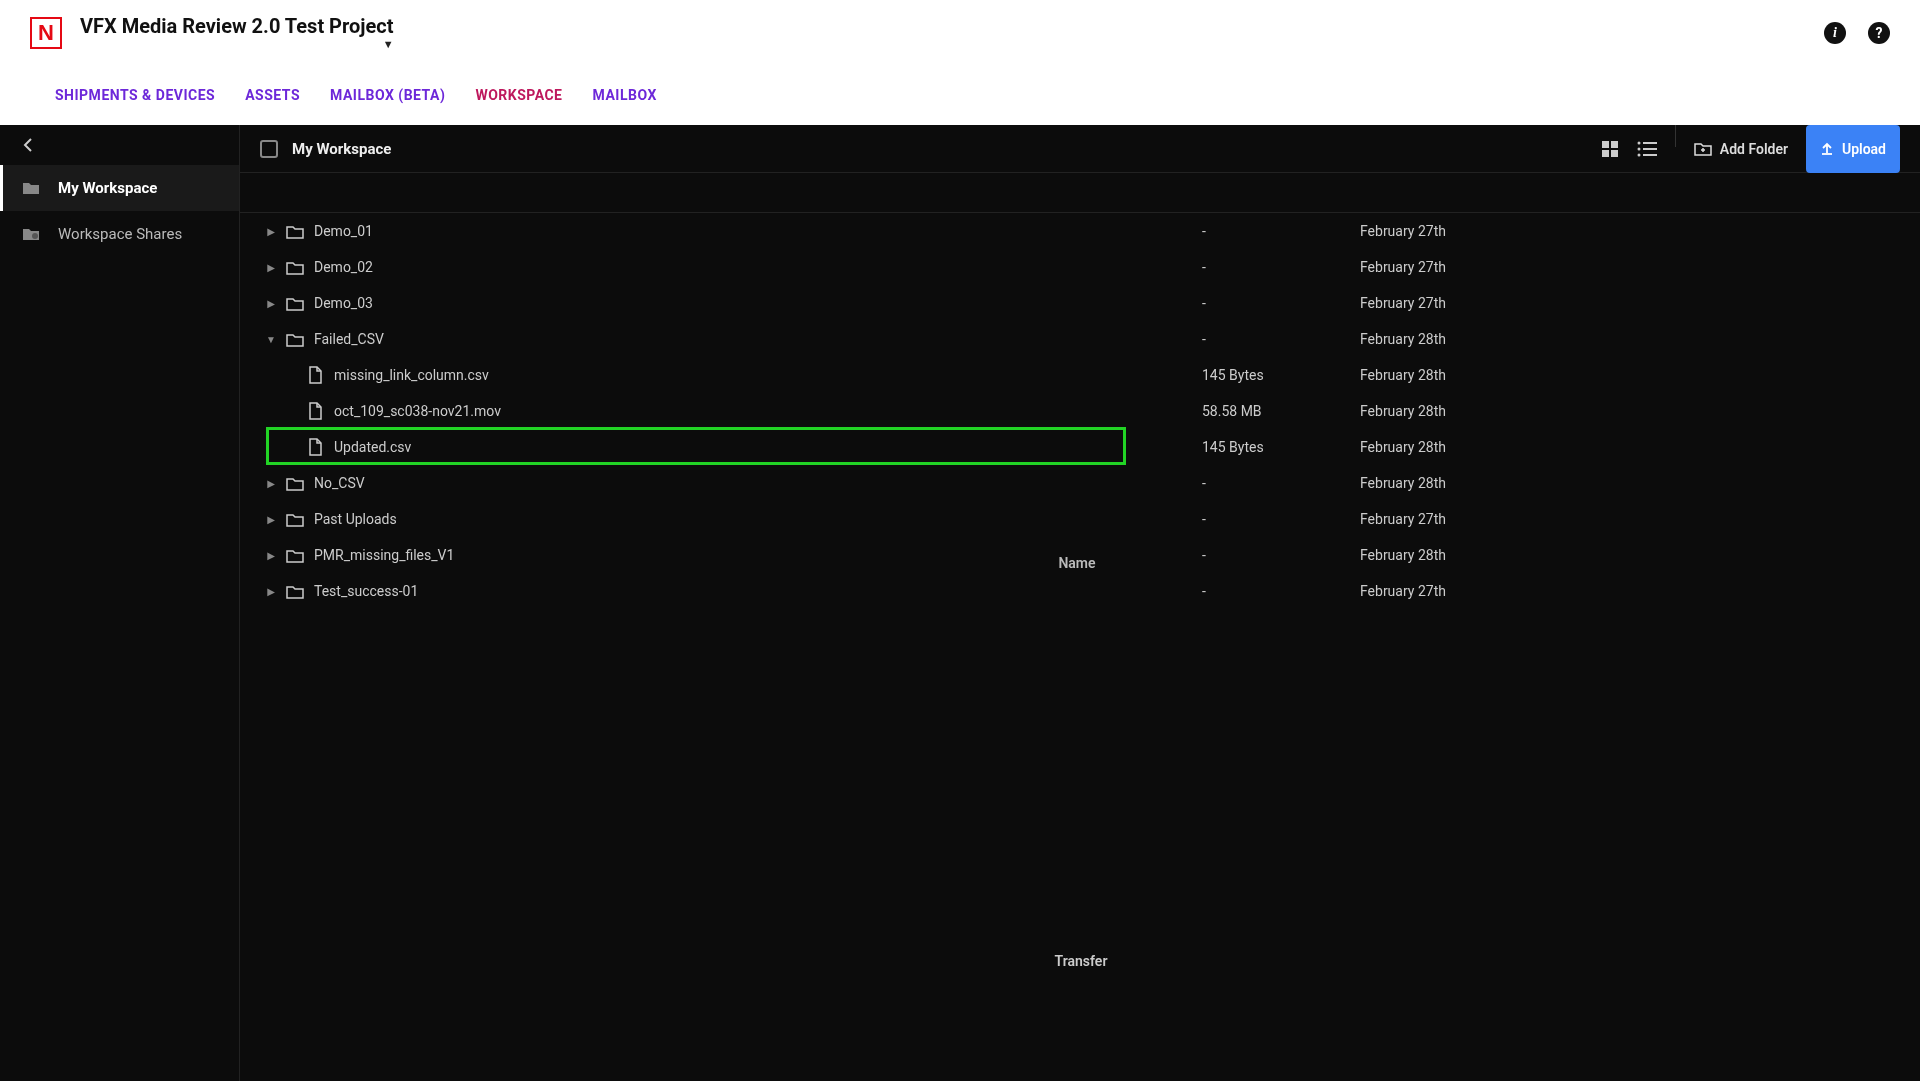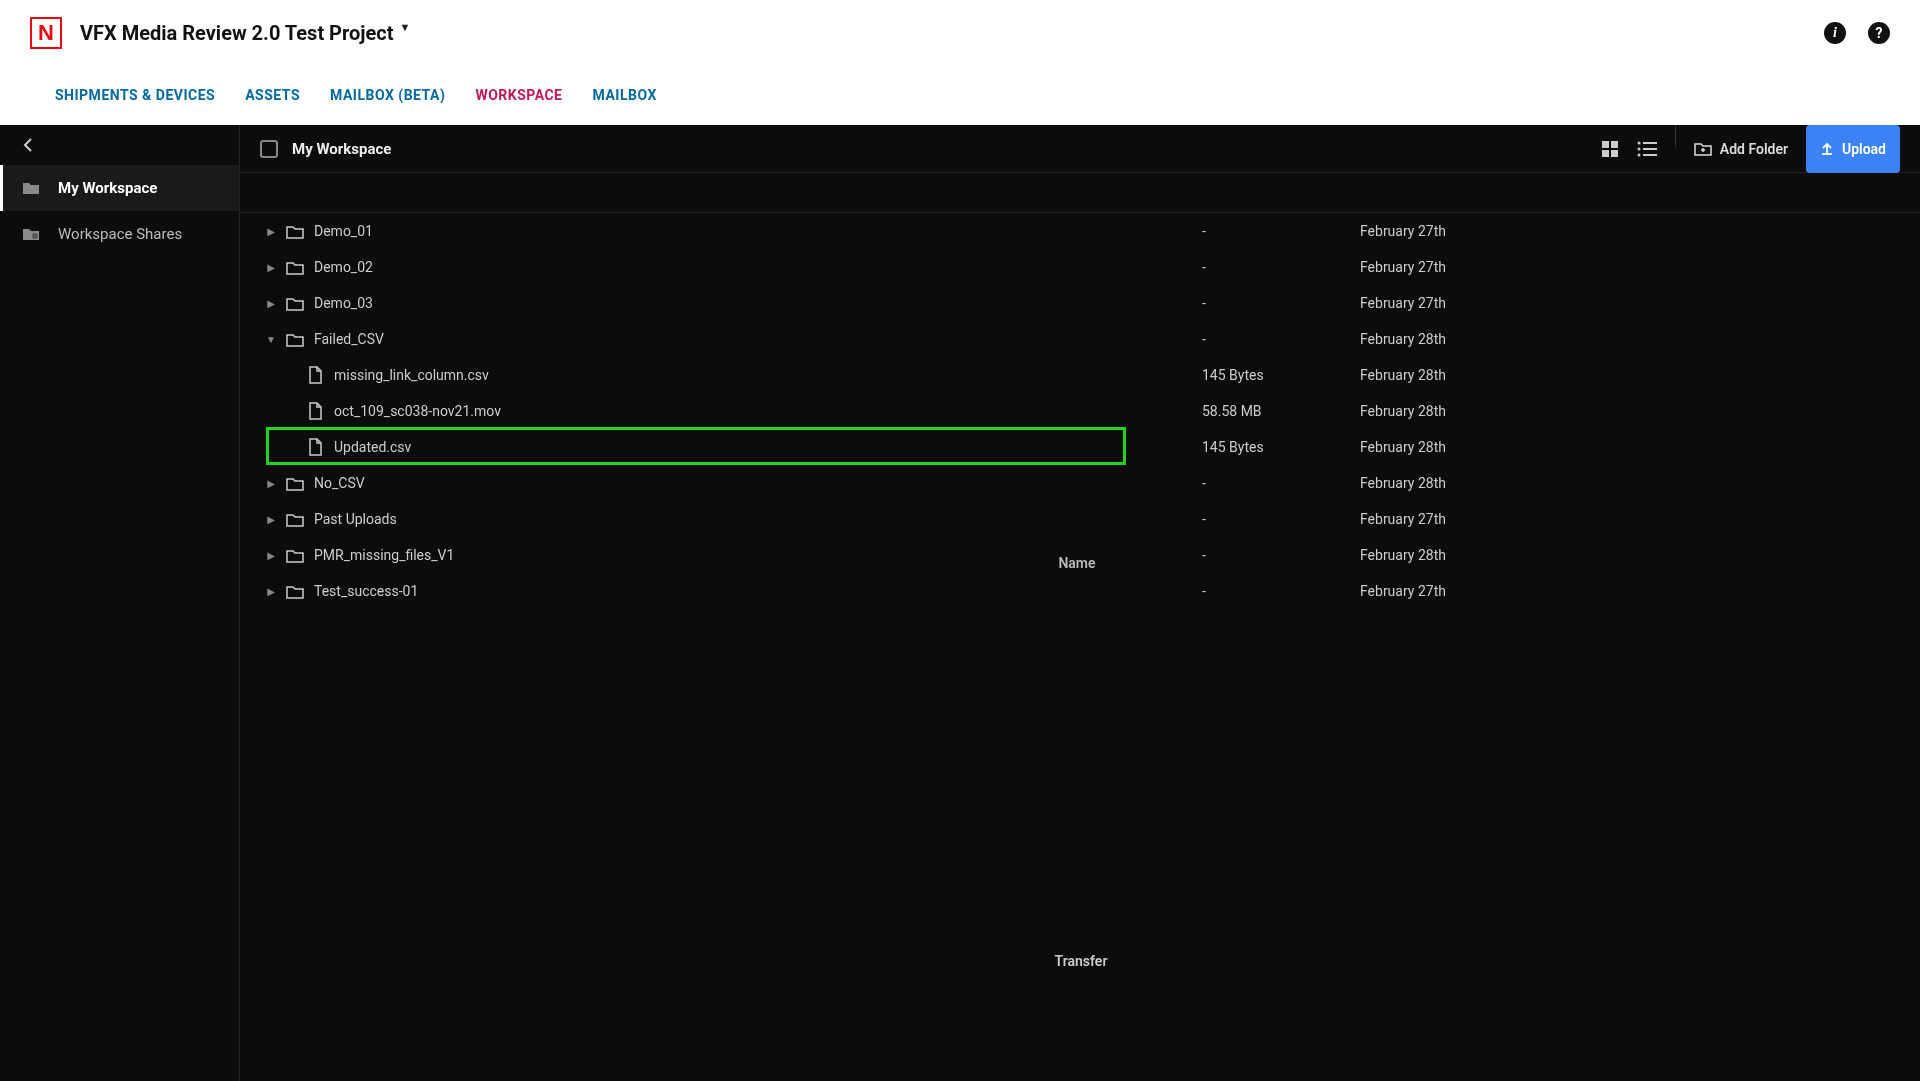--- a/index.html
+++ b/index.html
@@ -2,29 +2,29 @@
 <html><head>
 <meta charset="utf-8">
 <style>
   * { box-sizing: border-box; margin: 0; padding: 0; }
   html, body { width: 1920px; height: 1081px; font-family: -apple-system, BlinkMacSystemFont, "Segoe UI", Roboto, Helvetica, Arial, sans-serif; background: #fff; overflow: hidden; }
   
   
   .header { height: 65px; display: flex; align-items: center; padding: 0 30px; background: #fff; }
   .logo-box { width: 32px; height: 32px; border: 2px solid #e50914; display: flex; align-items: center; justify-content: center; margin-right: 18px; }
   .logo-box span { color: #e50914; font-weight: 900; font-size: 22px; font-family: Arial, sans-serif; }
-  .project-title { font-size: 20px; font-weight: 700; color: #111; display: flex; align-items: flex-start; cursor: pointer; }
+  .project-title { font-size: 20px; font-weight: 700; color: #111; display: flex; align-items: flex-end; cursor: pointer; flex-direction: column; }
   .project-title .caret { margin-left: 6px; font-size: 11px; color: #222; }
   .header-spacer { flex: 1; }
   .header-icons { display: flex; gap: 22px; }
   .header-icon-circle { width: 22px; height: 22px; border-radius: 50%; background: #111; color: #fff; display: flex; align-items: center; justify-content: center; font-weight: 700; font-size: 14px; font-style: normal; cursor: pointer; }
   
   
   .navbar { display: flex; align-items: center; padding: 0 55px; height: 60px; background: #fff; gap: 30px; }
-  .nav-tab { font-size: 14px; font-weight: 700; letter-spacing: 0.5px; color: #0369a1; cursor: pointer; }
+  .nav-tab { font-size: 14px; font-weight: 700; letter-spacing: 0.5px; color: #6d28d9; cursor: pointer; }
   .nav-tab.active { color: #be185d; }
   
   
   .dark-area { display: flex; height: calc(100% - 125px); background: #0c0c0c; color: #ddd; }
   
   
   .sidebar { width: 240px; border-right: 1px solid #222; display: flex; flex-direction: column; }
   .collapse-bar { height: 40px; display: flex; align-items: center; padding-left: 23px; cursor: pointer; color: #aaa; font-size: 18px; }
   .side-item { height: 46px; display: flex; align-items: center; padding-left: 22px; gap: 18px; cursor: pointer; font-size: 15px; color: #bbb; }
   .side-item.active { background: #1a1a1a; color: #fff; font-weight: 700; border-left: 3px solid #fff; padding-left: 19px; }

